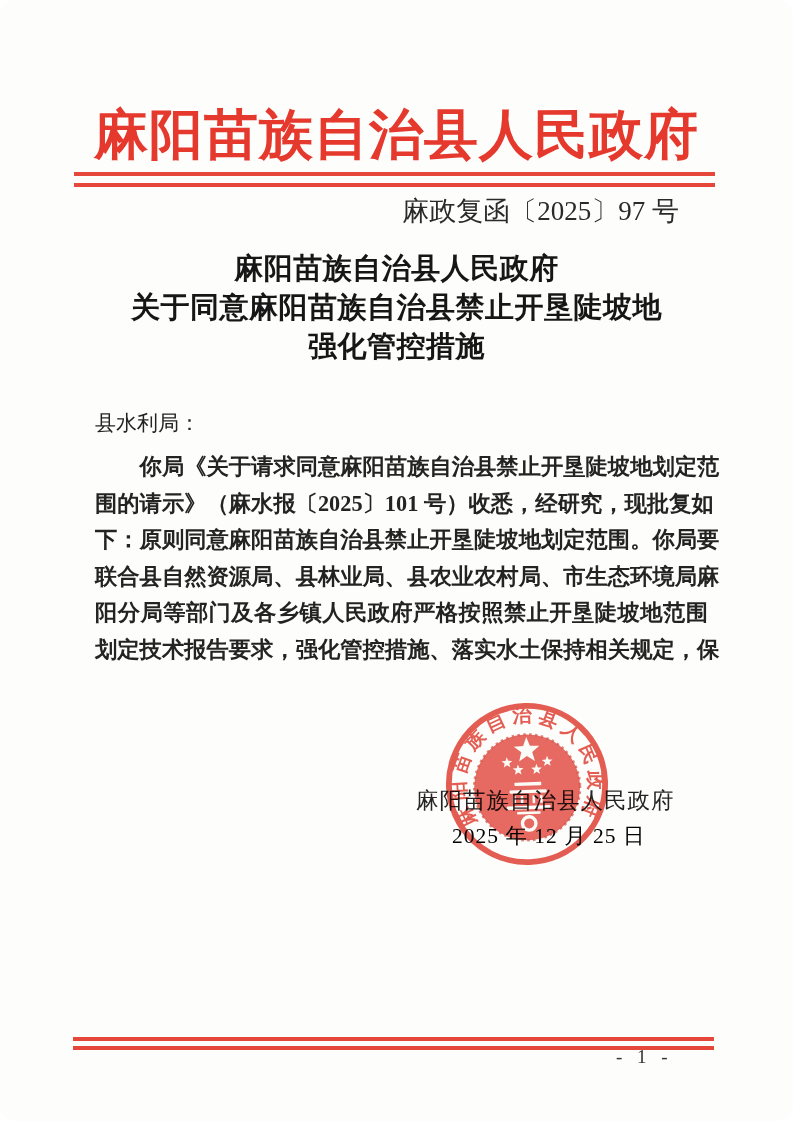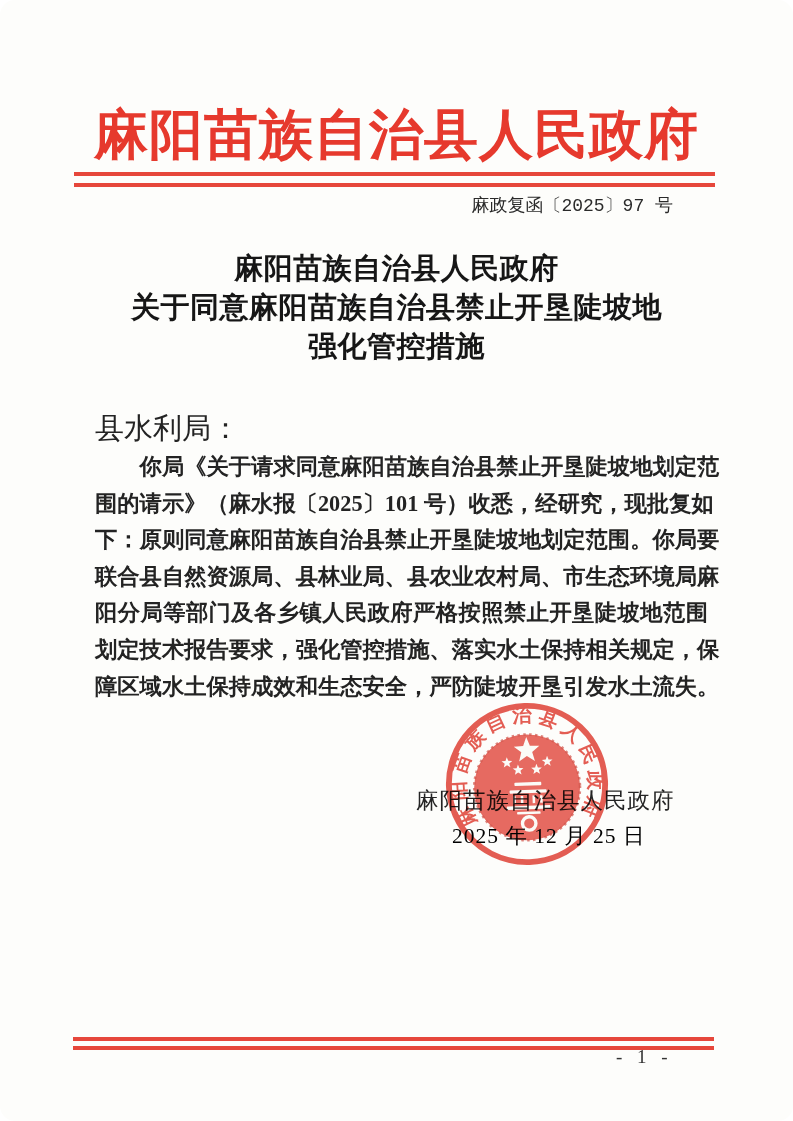--- a/index.html
+++ b/index.html
@@ -30,44 +30,43 @@
   }
   .rule-double-top {
     position: absolute;
     top: 172px; left: 74px; width: 641px;
     height: 15px;
     border-top: 4.5px solid #e6473b;
     border-bottom: 4.5px solid #e6473b;
   }
   .doc-number {
     position: absolute;
-    top: 193px; right: 120px;
-    font-size: 18px;
+    top: 193px; right: 114px;
+    font-size: 27px;
     color: #2a2a2a;
     white-space: nowrap;
-    font-family: Liberation Mono, monospace;
   }
 
   
   .doc-title {
     position: absolute;
     top: 249px; left: 0; right: 0;
     text-align: center;
     font-size: 29px;
     font-weight: bold;
     line-height: 39px;
     color: #161616;
     letter-spacing: 0.5px;
   }
 
   
   .salutation {
     position: absolute;
     top: 409px; left: 95px;
-    font-size: 29px;
+    font-size: 21px;
     color: #232323;
   }
   .body-block {
     position: absolute;
     top: 449px; left: 95px; width: 613px;
     font-size: 22.3px;
     line-height: 36.6px;
     color: #232323;
   }
   .body-line {
@@ -143,21 +142,20 @@
 
   <div class="salutation">县水利局：</div>
 
   <div class="body-block">
     <div class="body-line indent">你局《关于请求同意麻阳苗族自治县禁止开垦陡坡地划定范</div>
     <div class="body-line">围的请示》（麻水报〔2025〕101 号）收悉，经研究，现批复如</div>
     <div class="body-line">下：原则同意麻阳苗族自治县禁止开垦陡坡地划定范围。你局要</div>
     <div class="body-line">联合县自然资源局、县林业局、县农业农村局、市生态环境局麻</div>
     <div class="body-line">阳分局等部门及各乡镇人民政府严格按照禁止开垦陡坡地范围</div>
     <div class="body-line">划定技术报告要求，强化管控措施、落实水土保持相关规定，保</div>
-    <div class="body-line last">障区域水土保持成效和生态安全，严防陡坡开垦引发水土流失。</div>
   </div>
 
   <div class="sig-org">麻阳苗族自治县人民政府</div>
   <div class="sig-date">2025 年 12 月 25 日</div>
 
   <svg class="seal" viewBox="-100 -100 200 200" xmlns="http://www.w3.org/2000/svg">
     <g fill="none" stroke="#e03a2e">
 
       <circle cx="0" cy="0" r="93" stroke-width="7"></circle>
     </g>

